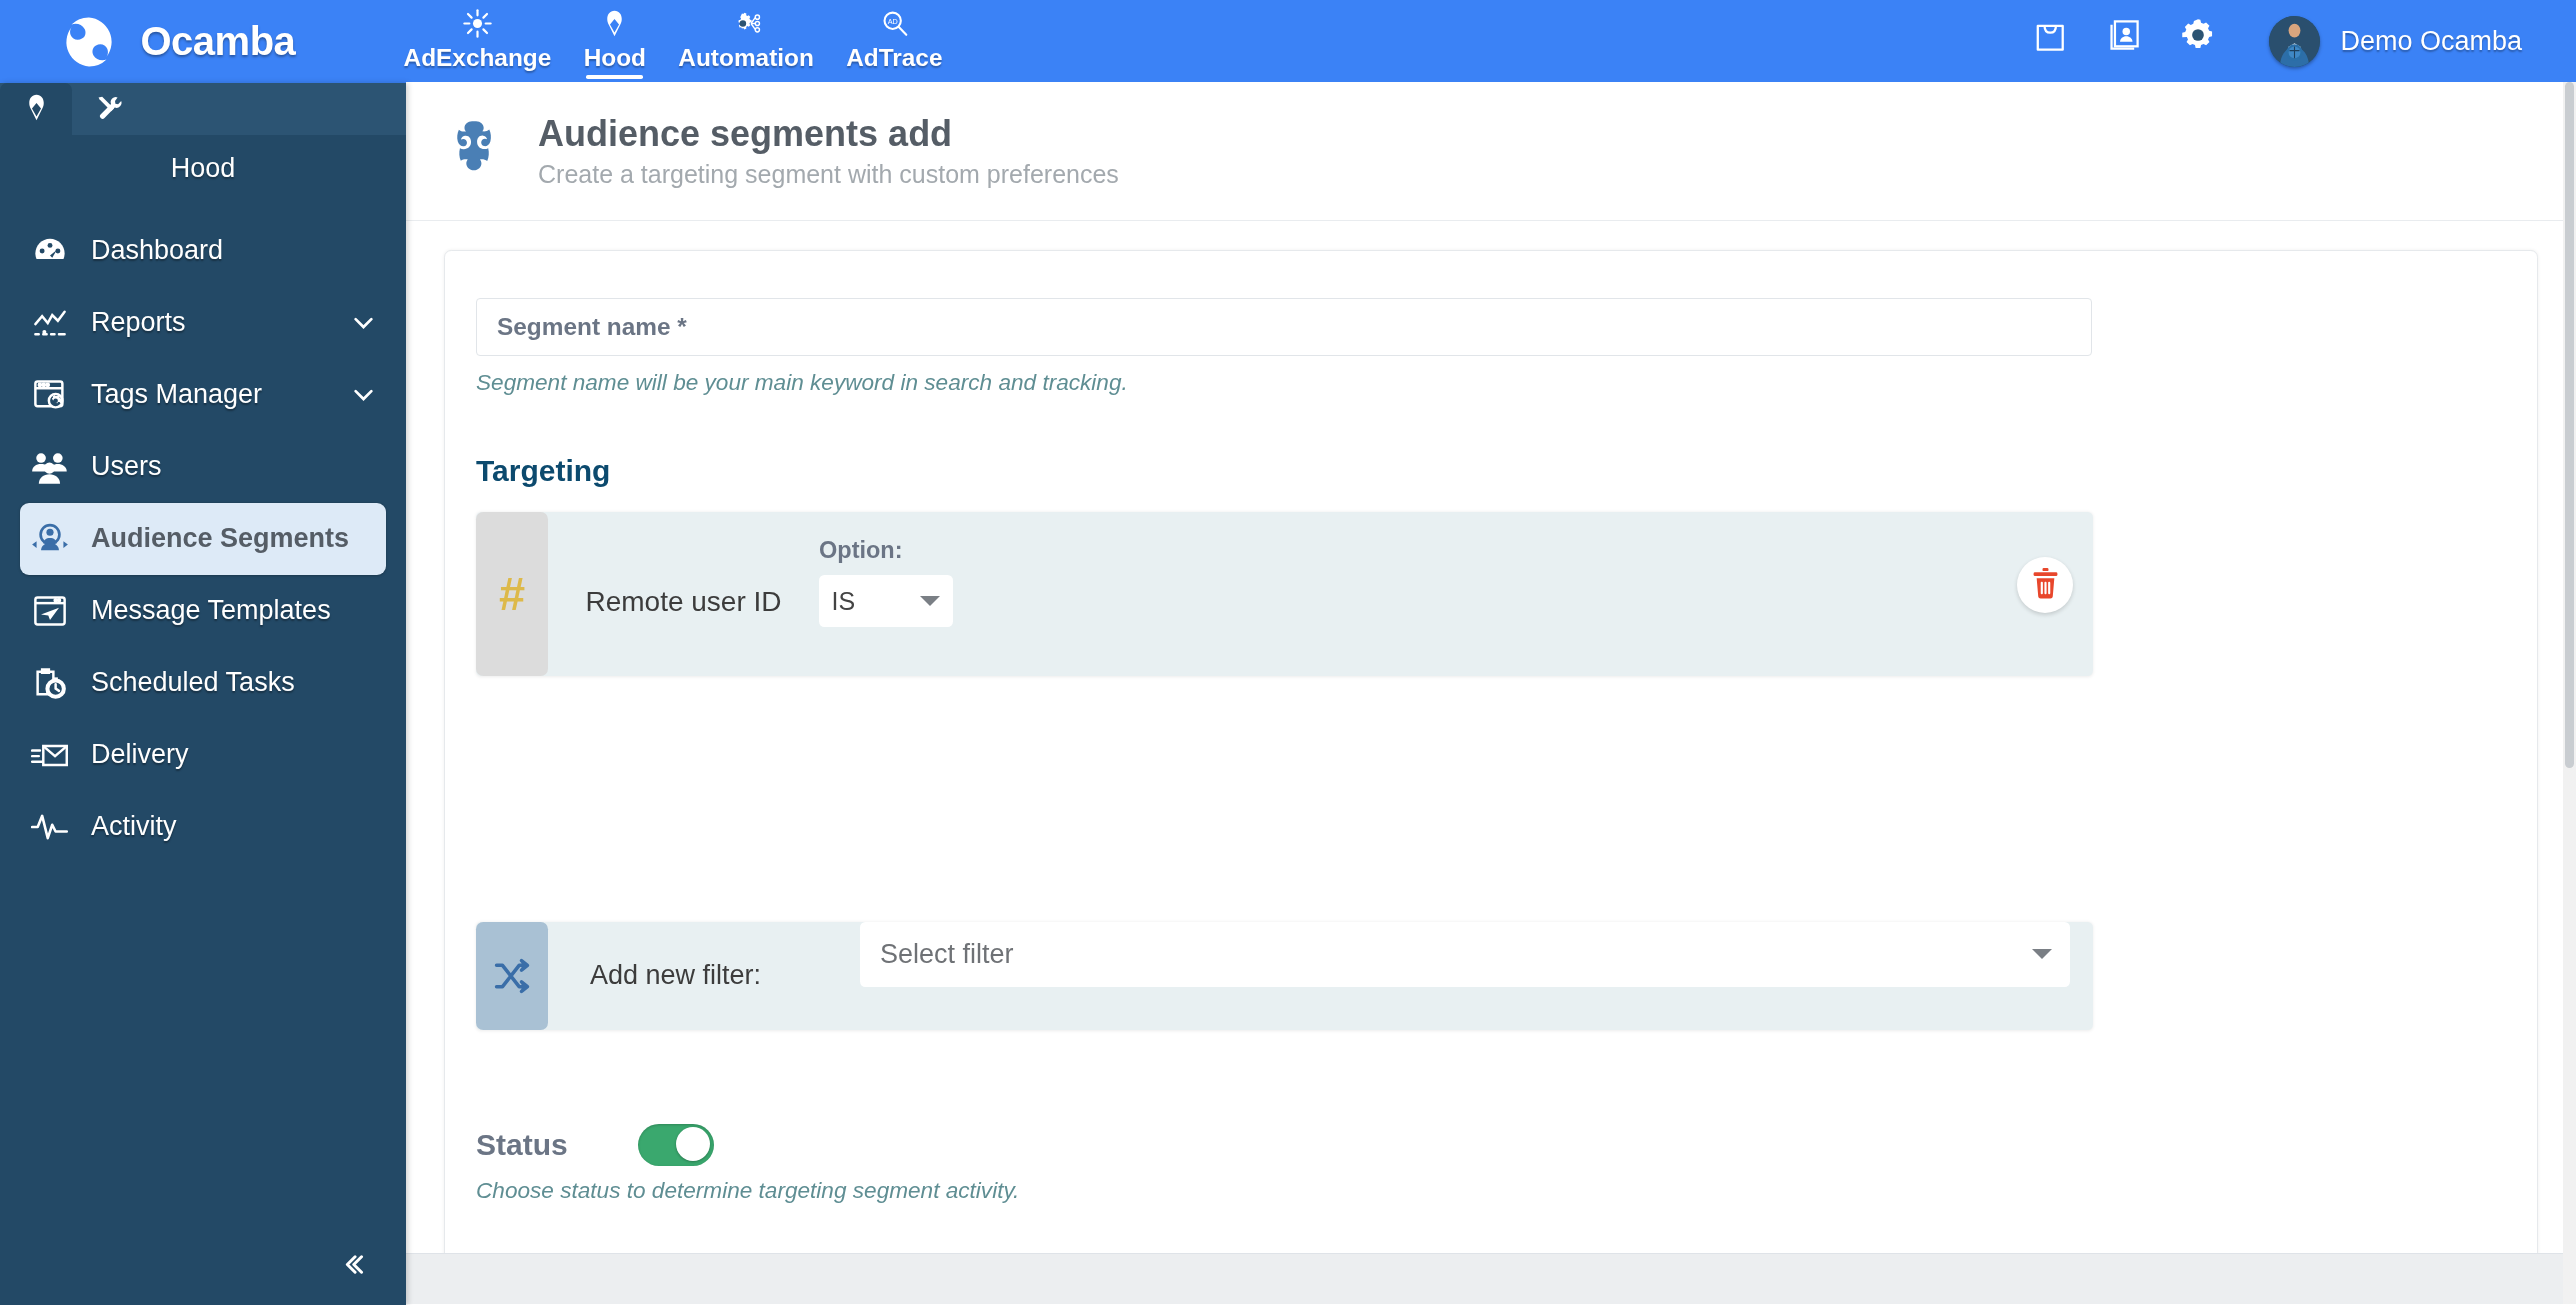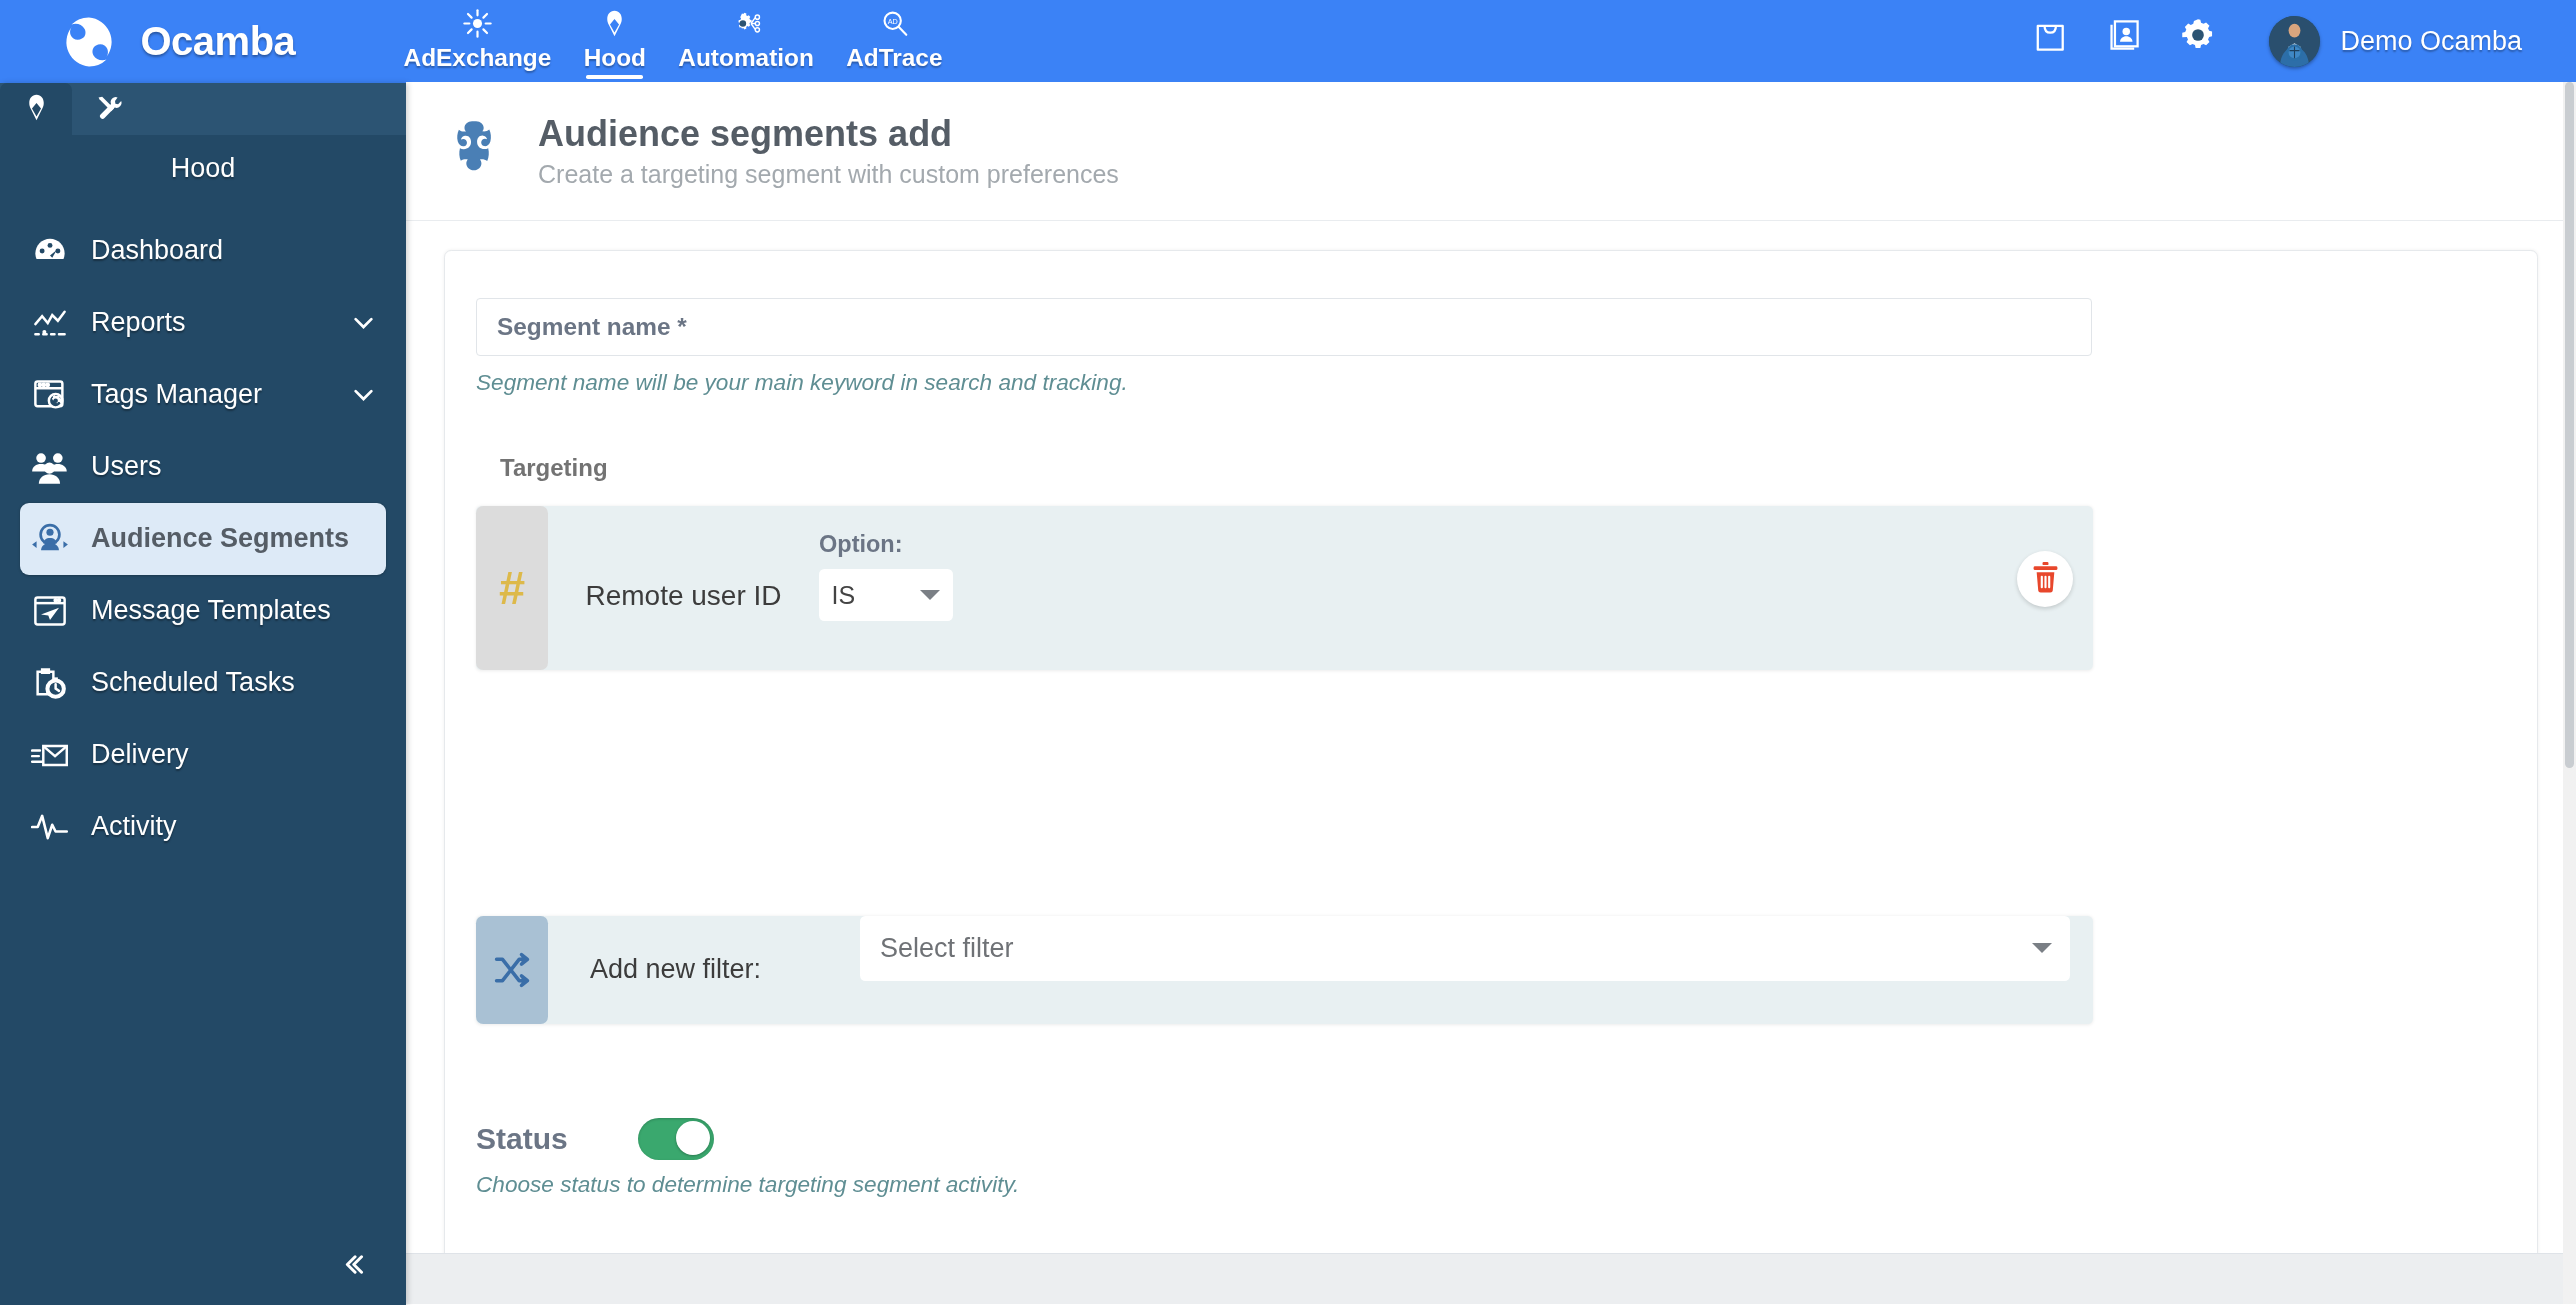--- a/index.html
+++ b/index.html
@@ -132,22 +132,22 @@
     font-size: 24.4px; font-weight: bold;
     padding: 0 20px; font-family: "Liberation Sans", sans-serif;
   }
   .field-input::placeholder { color:#6b7585; opacity:1; font-weight:bold; }
   .hint {
     font-size: 22.6px; font-style: italic; color:#5f8e93;
     margin-top: 14.4px;
   }
 
   .section-title {
-    font-size: 24px; font-weight: bold; color:#737373;
-    margin-top: 58px; margin-bottom: 23.5px; margin-left: 24px;
+    font-size: 30px; font-weight: bold; color:#0c4a6e;
+    margin-top: 58px; margin-bottom: 23.5px;
   }
 
   
   .filter-card {
     display: flex; align-items: stretch;
     background: #e8f0f2; border-radius: 5.4px;
     width: 1617px; min-height: 164px;
     box-shadow: 0 0.9px 3.6px rgba(0,0,0,.08);
     position: relative;
   }

